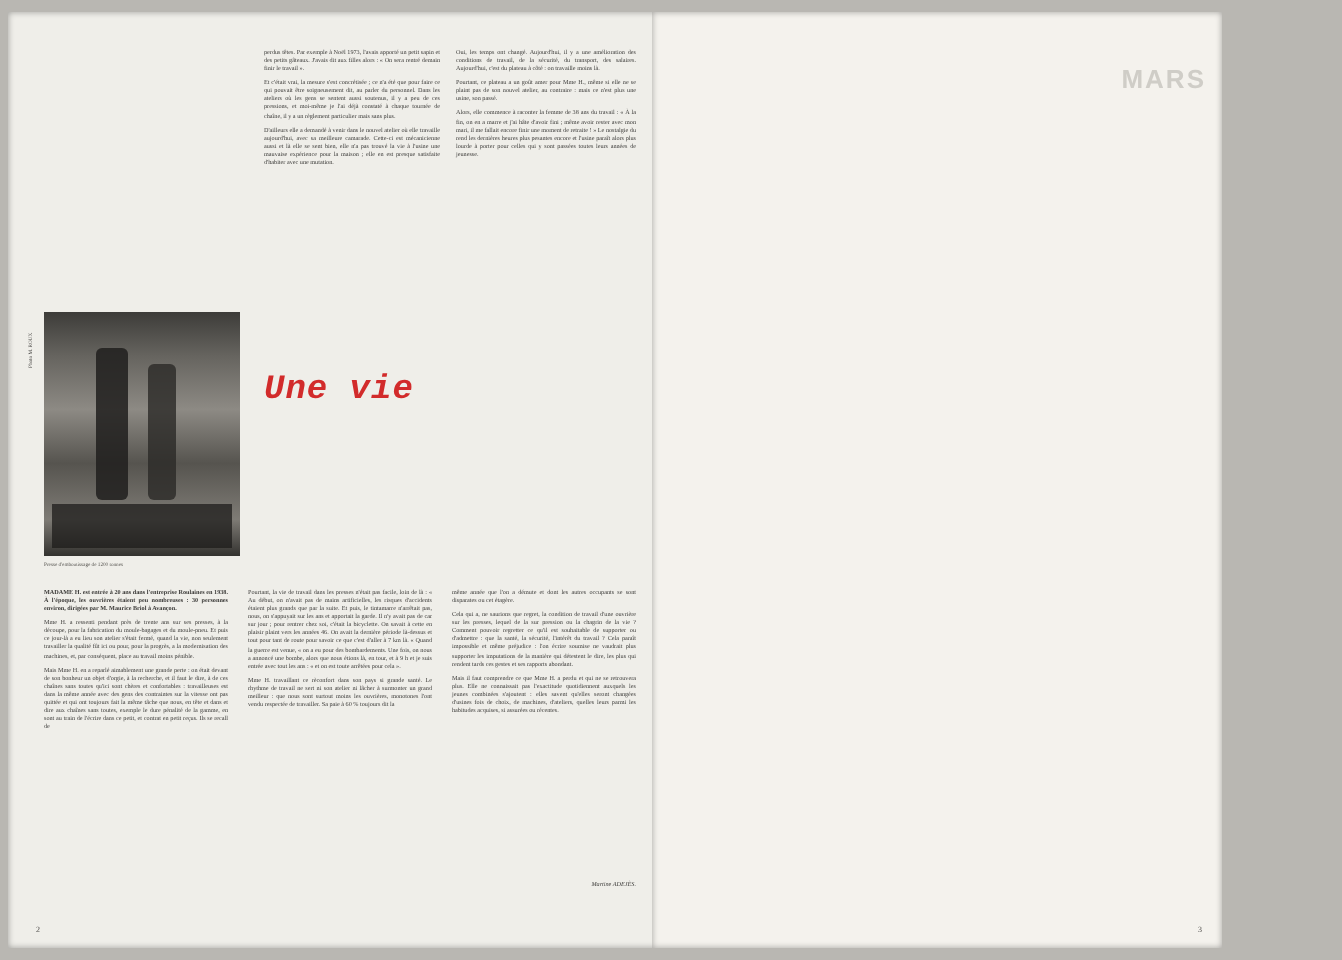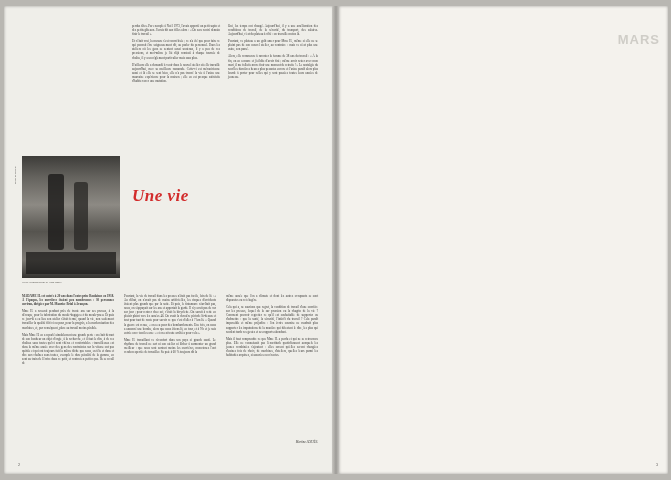--- a/index.html
+++ b/index.html
@@ -1,41 +1,41 @@
 <!DOCTYPE html>
 <html><head>
 <meta charset="utf-8">
 <style>
   html,body{margin:0;padding:0;background:#8d8d8d;}
   body{width:671px;height:480px;overflow:hidden;font-family:"Liberation Serif",serif;}
   .spread{position:relative;width:671px;height:480px;background:#b9b7b2;}
   .page{position:absolute;top:6px;height:468px;background:#f2f0eb;box-shadow:0 0 3px rgba(0,0,0,.35) inset;}
   .page-left{left:4px;width:330px;background:#efeee9;}
-  .page-right{left:339px;width:329px;background:#f4f2ed;}
+  .page-right{left:326px;width:285px;background:#f4f2ed;}
   .gutter{position:absolute;left:332px;top:6px;width:8px;height:468px;background:linear-gradient(90deg,#c7c5c0,#9d9b97,#cfcdc8);}
 
   
   .col{position:absolute;font-size:3.1px;line-height:1.32;color:#3b3a38;text-align:justify;}
   .colA{left:18px;top:288px;width:92px;}
   .colB{left:120px;top:288px;width:92px;}
   .colC{left:222px;top:288px;width:92px;}
   .topcolA{left:128px;top:18px;width:88px;}
   .topcolB{left:224px;top:18px;width:90px;}
   .col p{margin:0 0 3px 0;}
   .dropcap-line{font-weight:bold;}
   .photo{position:absolute;left:18px;top:150px;width:98px;height:122px;background:#6f6e6a;overflow:hidden;}
   .photo .ph-inner{position:absolute;inset:0;background:
      linear-gradient(180deg,#3d3c39 0%,#66645f 18%,#8d8a84 40%,#56544f 62%,#7e7b75 85%,#33322f 100%);}
   .photo .fig{position:absolute;left:26px;top:18px;width:16px;height:76px;background:#201f1d;border-radius:3px;opacity:.85;}
   .photo .fig2{position:absolute;left:52px;top:26px;width:14px;height:68px;background:#2a2927;border-radius:3px;opacity:.8;}
   .photo .machine{position:absolute;left:4px;top:96px;width:90px;height:22px;background:#1d1c1b;opacity:.75;}
   .photo-caption{position:absolute;left:18px;top:275px;width:100px;font-size:2.6px;color:#55534f;}
   .vertical-credit{position:absolute;left:10px;top:178px;font-size:2.6px;color:#4a4846;transform:rotate(-90deg);transform-origin:left top;white-space:nowrap;}
 
-  .headline{position:absolute;left:128px;top:180px;width:180px;color:#d22b2b;font-family:Liberation Serif, serif;font-weight:bold;font-style:italic;}
+  .headline{position:absolute;left:128px;top:180px;width:180px;color:#d22b2b;font-family:Liberation Mono, monospace;font-weight:bold;font-style:italic;}
   .headline .l1{font-size:17px;letter-spacing:.5px;}
   .headline .l2{font-size:17px;margin-left:28px;margin-top:2px;}
 
   .signature{position:absolute;left:222px;top:434px;width:92px;text-align:right;font-size:3.1px;font-style:italic;color:#3b3a38;}
   .folio-left{position:absolute;left:14px;top:456px;font-size:4px;color:#4a4846;}
 
   
   .mars-tab{position:absolute;right:8px;top:26px;font-size:13px;font-weight:bold;color:#cfcdc7;letter-spacing:1px;font-family:"Liberation Sans",sans-serif;}
   .rfolio{position:absolute;right:10px;top:456px;font-size:4px;color:#4a4846;}
 </style>

